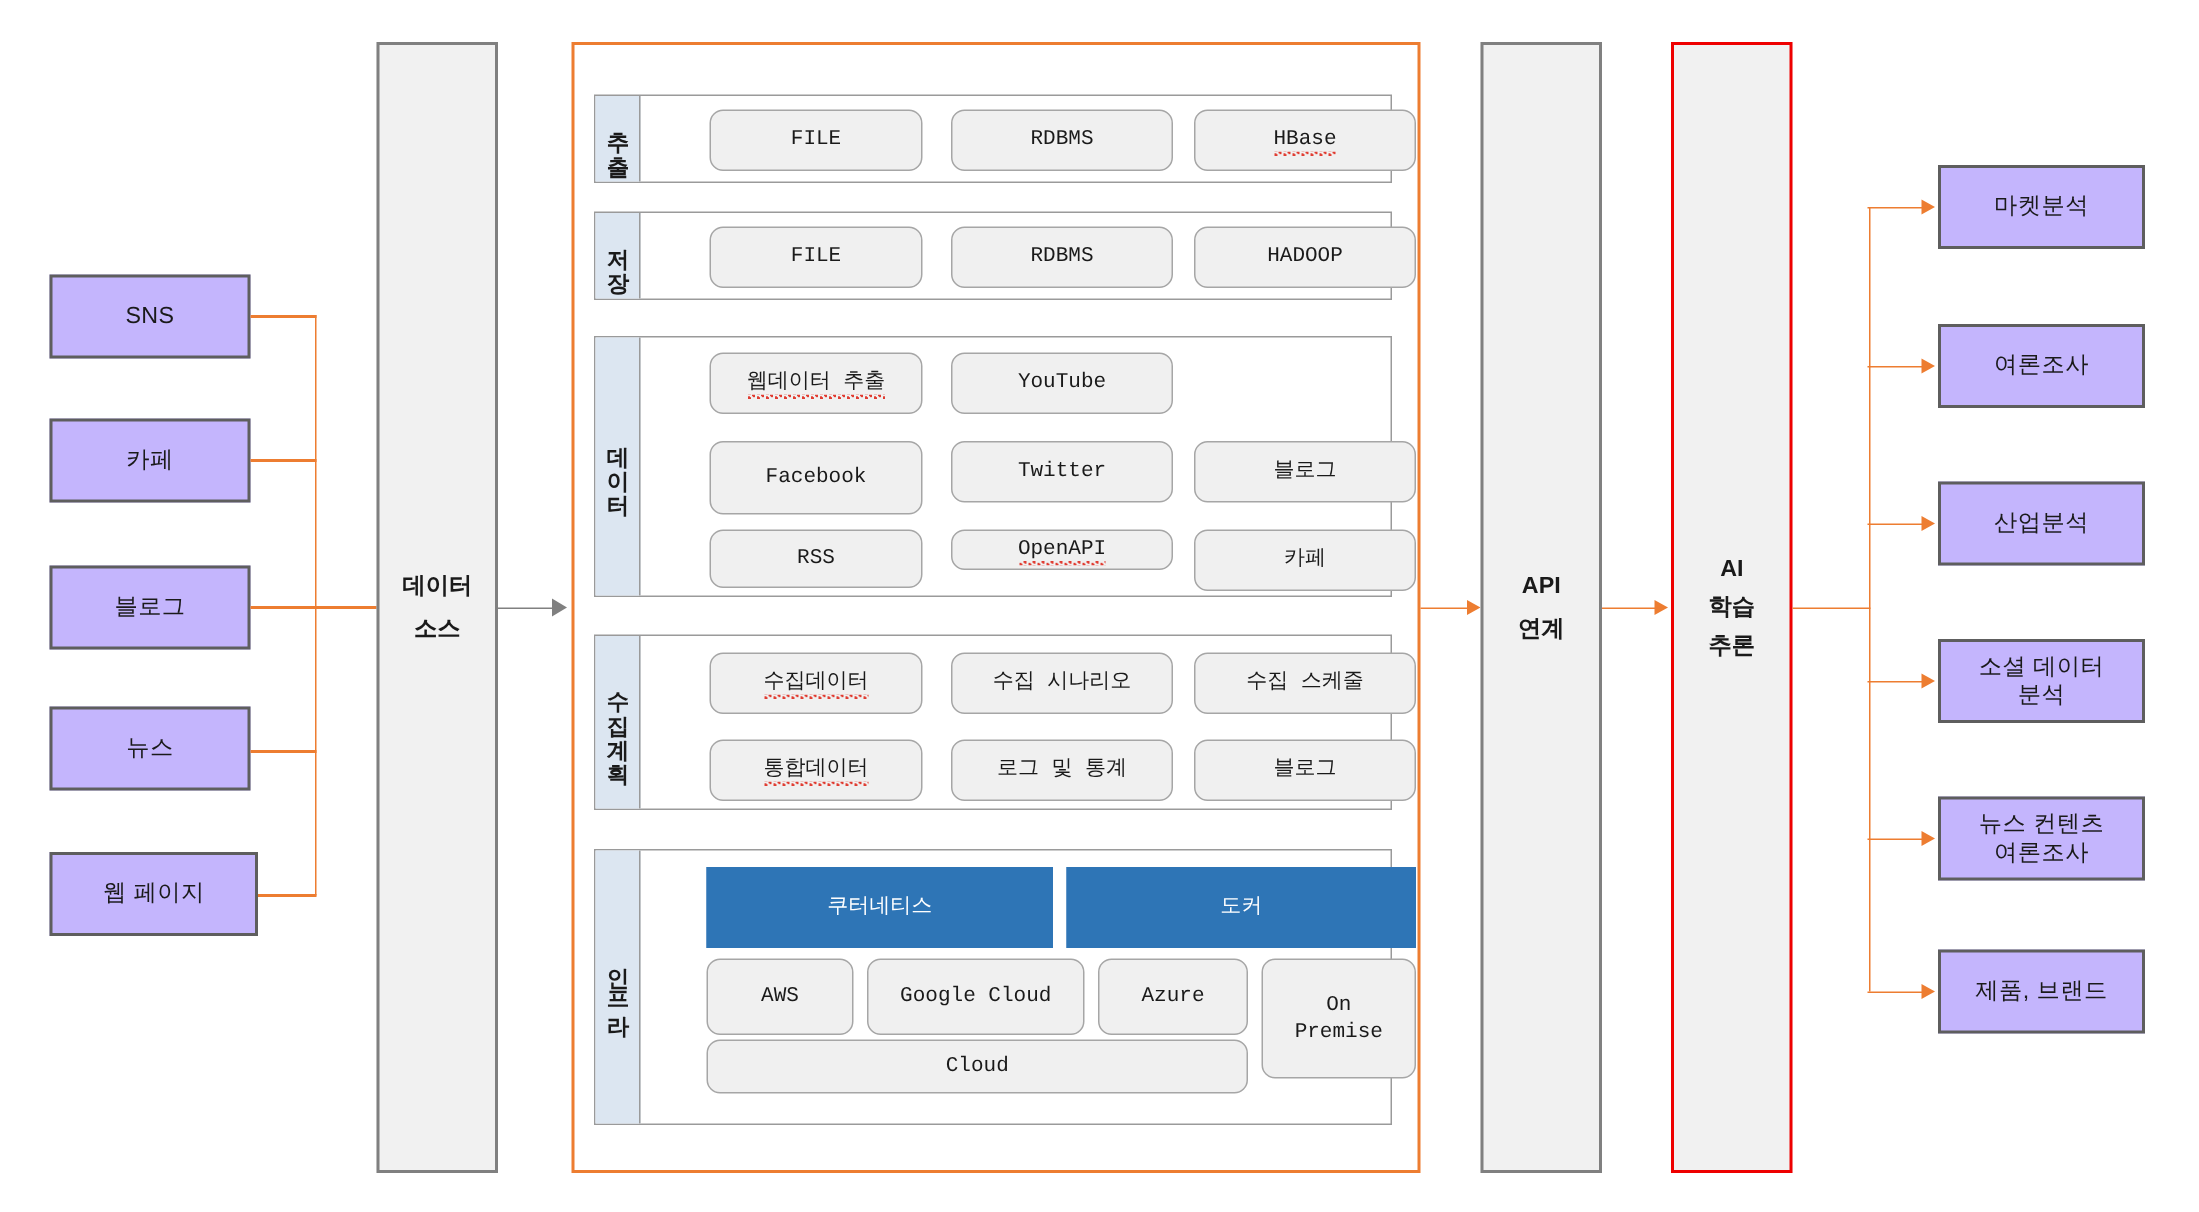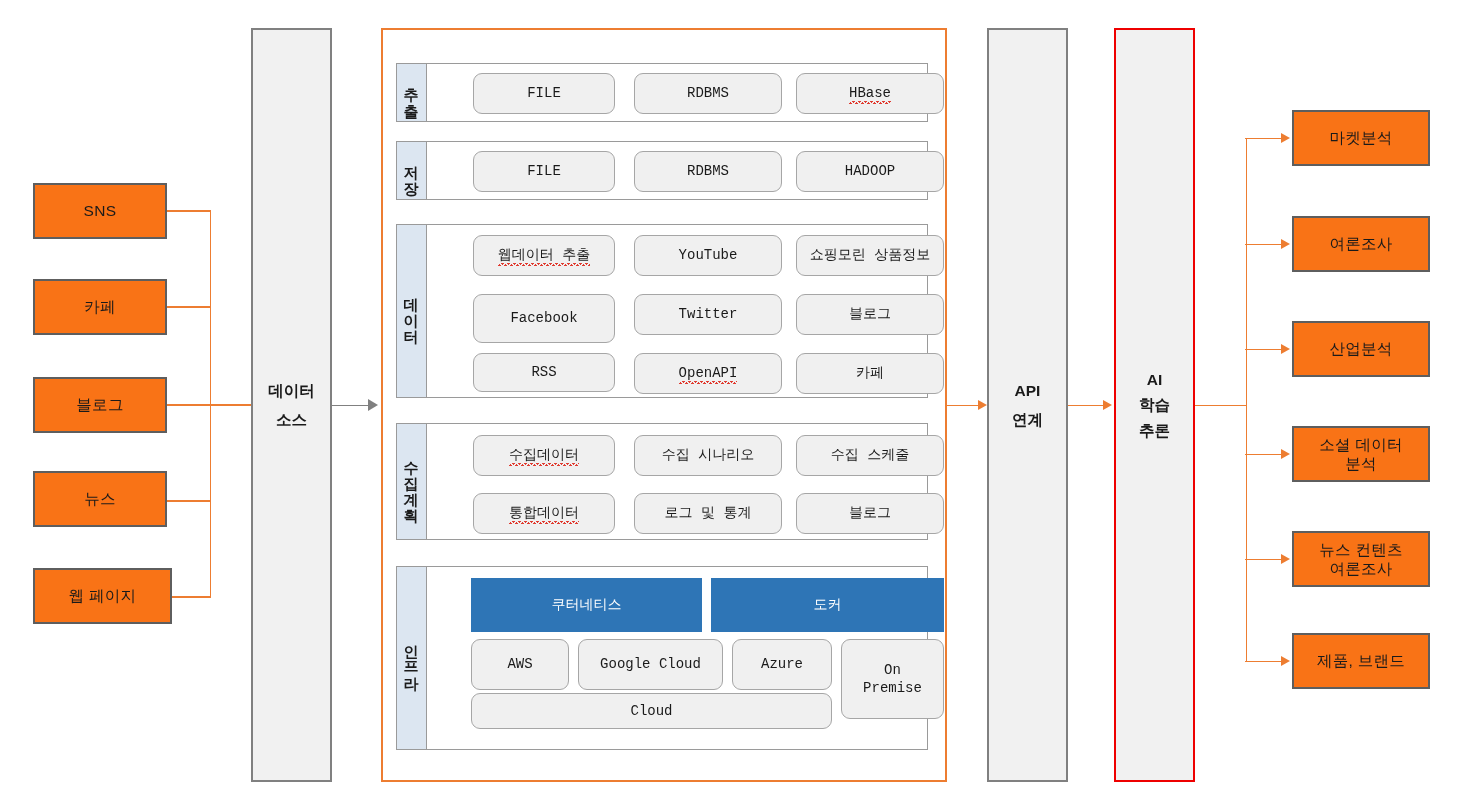--- a/index.html
+++ b/index.html
@@ -6,21 +6,21 @@
   body{width:1466px;height:808px;position:relative;
        font-family:"Liberation Sans","DejaVu Sans",sans-serif;
        color:#1a1a1a;overflow:hidden;}
   .canvas{position:absolute;left:0;top:0;width:1466px;height:808px;}
 
   
   .box{position:absolute;box-sizing:border-box;display:flex;
        align-items:center;justify-content:center;text-align:center;}
 
   
-  .cream{background:#f97316;border:2px solid #5e5e5e;font-size:15.5px;
+  .cream{background:#c4b5fd;border:2px solid #5e5e5e;font-size:15.5px;
          line-height:1.25;letter-spacing:.3px;}
 
   
   .pillar{background:#f1f1f1;border:2px solid #808080;font-size:15.5px;
           flex-direction:column;line-height:1.9;font-weight:bold;}
   .pillar.red{border:2.5px solid #ee0000;align-items:center;}
   .pillar .ln{display:block;}
 
   
   .frame{position:absolute;box-sizing:border-box;border:2px solid #ed7d31;
@@ -139,38 +139,35 @@
     <div class="slabel">
       <span>데이터</span>
     </div>
     <div class="sbody">
       <div class="chip" style="left:46px;top:10px;width:142px;height:41px;">
         <span class="sp">웹데이터 추출</span>
       </div>
       <div class="chip" style="left:207px;top:10px;width:148px;height:41px;">
         <span>YouTube</span>
       </div>
-      <div class="chip" style="left:369px;top:10px;width:148px;height:41px;">
-        <span>쇼핑모린 상품정보</span>
-      </div>
 
       <div class="chip" style="left:46px;top:69px;width:142px;height:49px;">
         <span>Facebook</span>
       </div>
       <div class="chip" style="left:207px;top:69px;width:148px;height:41px;">
         <span>Twitter</span>
       </div>
       <div class="chip" style="left:369px;top:69px;width:148px;height:41px;">
         <span>블로그</span>
       </div>
 
       <div class="chip" style="left:46px;top:128px;width:142px;height:39px;">
         <span>RSS</span>
       </div>
-      <div class="chip" style="left:207px;top:128px;width:148px;height:41px;">
+      <div class="chip" style="left:207px;top:128px;width:148px;height:27px;">
         <span class="sp">OpenAPI</span>
       </div>
       <div class="chip" style="left:369px;top:128px;width:148px;height:41px;">
         <span>카페</span>
       </div>
     </div>
   </div>
 
   <div class="srow" style="left:396px;top:423px;width:532px;height:117px;">
     <div class="slabel">

